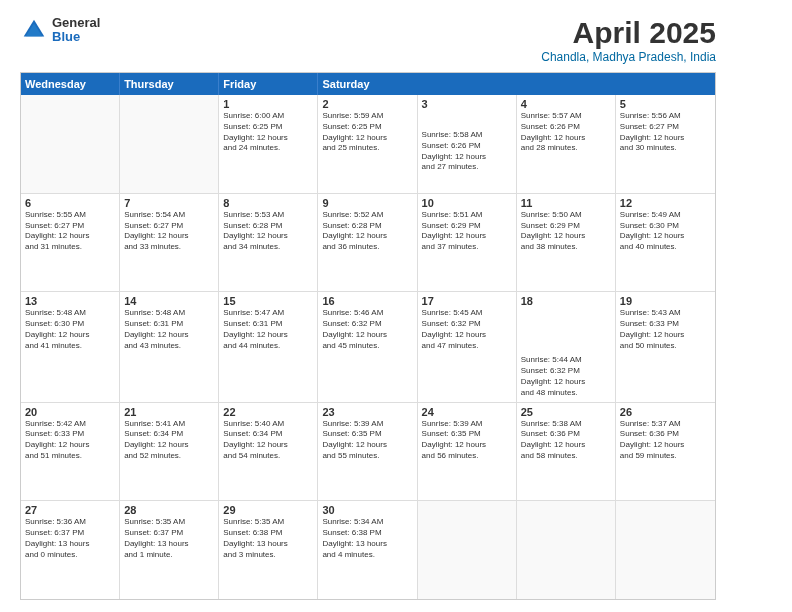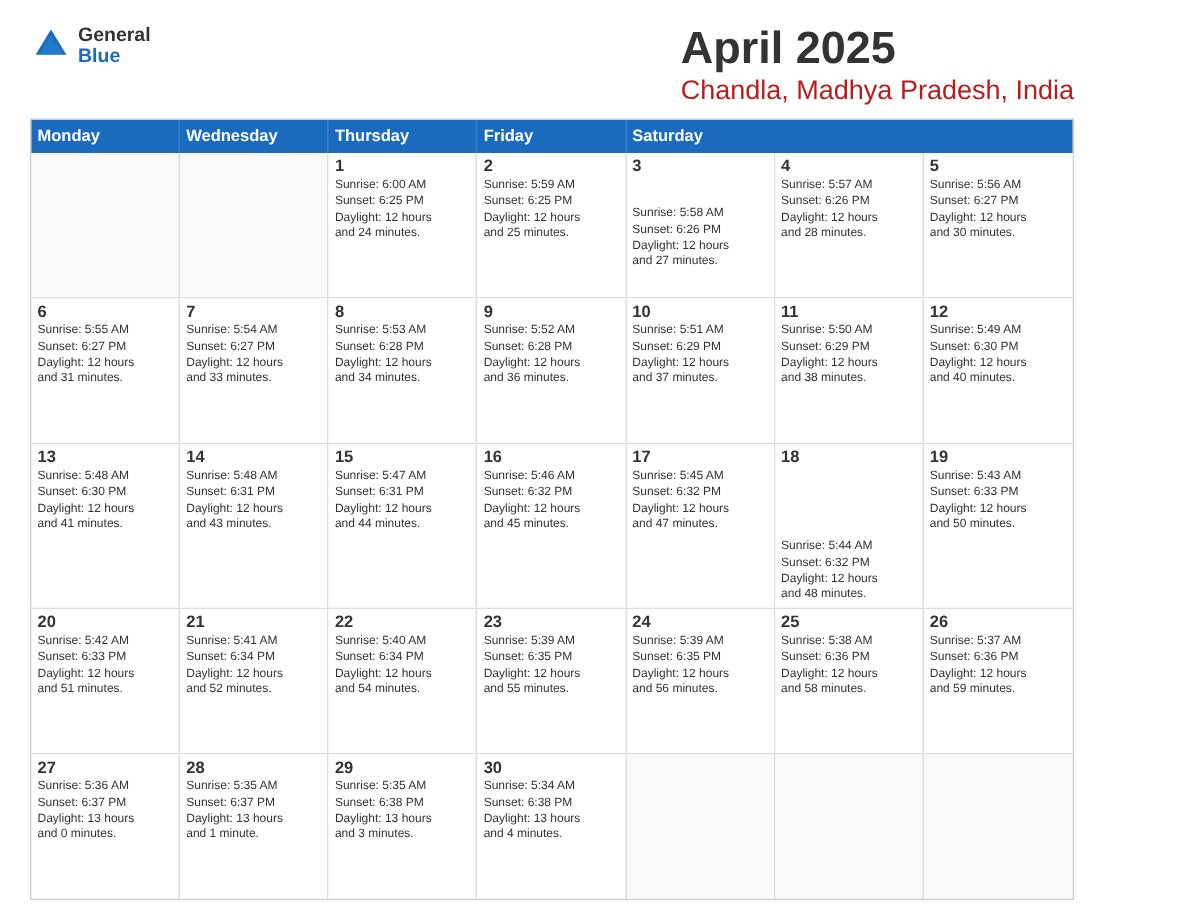--- a/index.html
+++ b/index.html
@@ -36,30 +36,30 @@
       line-height: 1.1;
       color: #333;
     }
     .logo-text span:first-child { color: #333; }
     .logo-text span:last-child { color: #1a6bbd; }
     .logo-icon {
       width: 28px;
       height: 28px;
     }
     .title-area {
-      text-align: left;
+      text-align: right;
     }
     .main-title {
       font-size: 30px;
       font-weight: bold;
       color: #333;
     }
     .subtitle {
-      font-size: 18px;
-      color: #b91c1c;
+      font-size: 12px;
+      color: #0369a1;
     }
     .calendar {
       flex: 1;
       display: flex;
       flex-direction: column;
       border: 1px solid #ccc;
     }
     .cal-header {
       display: grid;
       grid-template-columns: repeat(7, 1fr);
@@ -126,21 +126,20 @@
       </div>
     </div>
     <div class="title-area">
       <div class="main-title">April 2025</div>
       <div class="subtitle">Chandla, Madhya Pradesh, India</div>
     </div>
   </div>
 
   <div class="calendar">
     <div class="cal-header" id="cal-header">
-        <div class="cal-header-cell">Monday</div>
         <div class="cal-header-cell">Wednesday</div>
         <div class="cal-header-cell">Thursday</div>
         <div class="cal-header-cell">Friday</div>
         <div class="cal-header-cell">Saturday</div>
       </div>
     <div class="cal-body" id="cal-body">
         <div class="cal-row">
           <div class="cal-cell empty"></div>
           <div class="cal-cell empty"></div>
           <div class="cal-cell">

